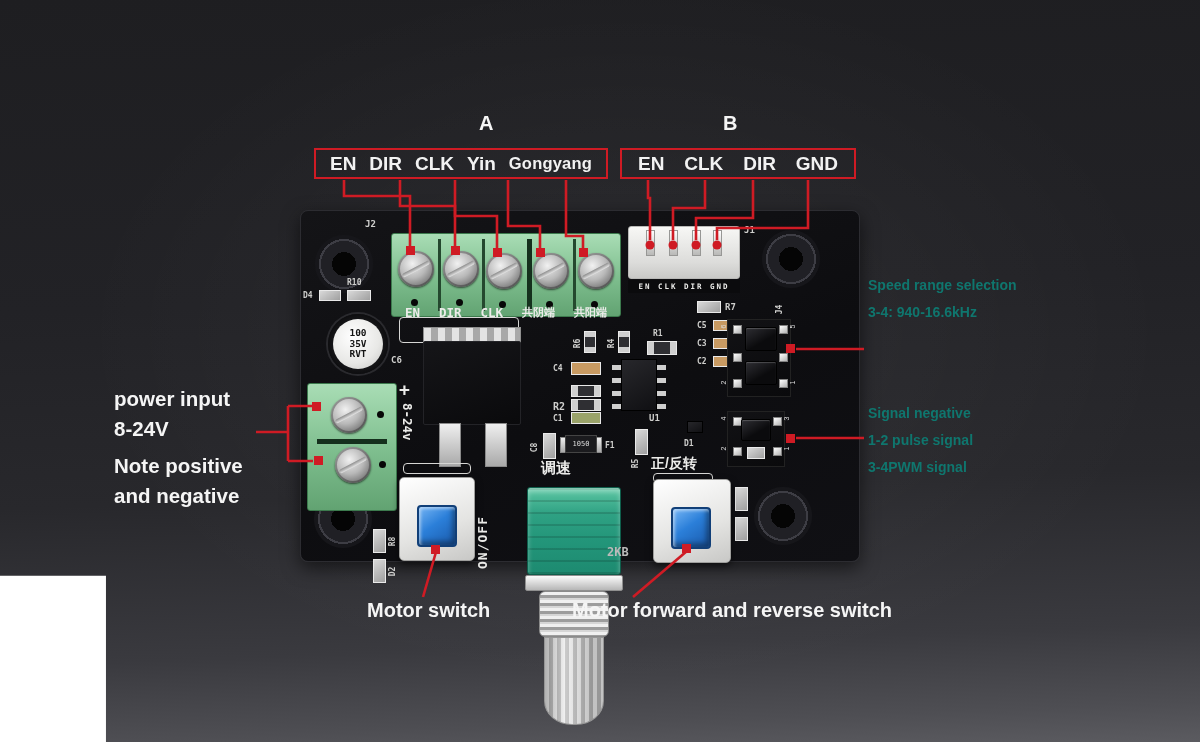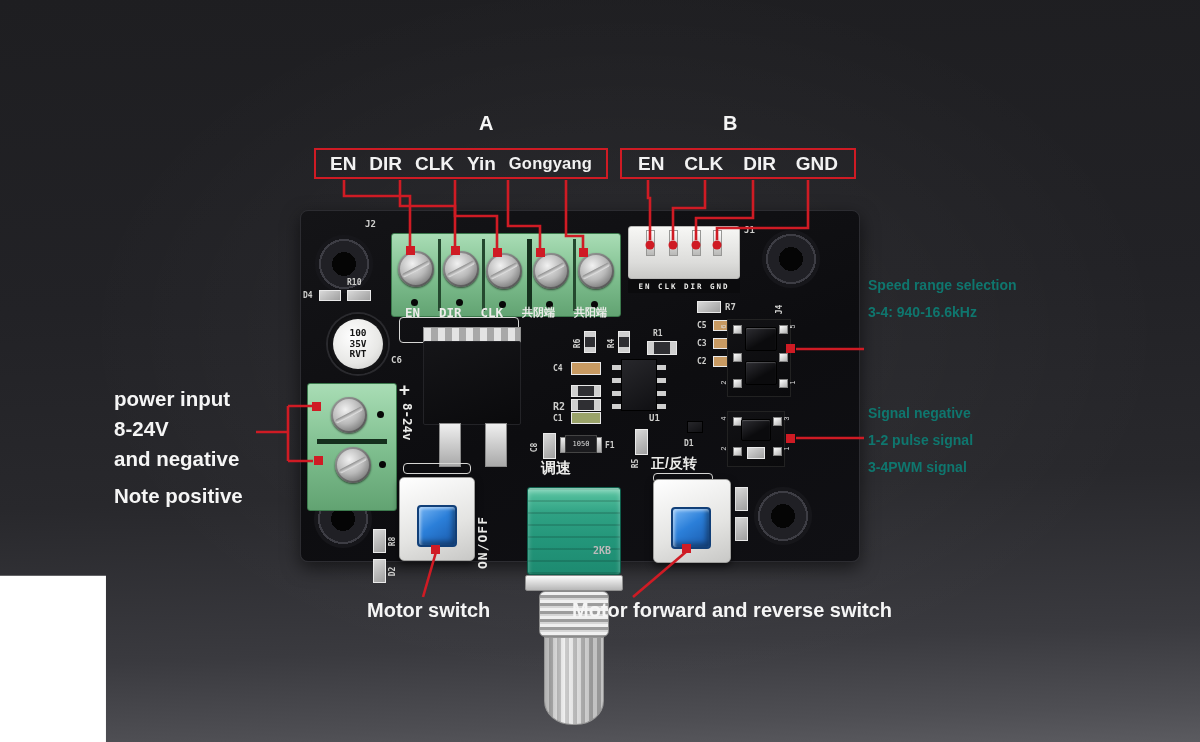--- a/index.html
+++ b/index.html
@@ -261,21 +261,21 @@
     <div class="comp" style="left:434px;top:306px;width:13px;height:24px;"></div>
     <div class="ref rot" style="left:422px;top:312px;font-size:8px;">D3</div>
 
     <div class="onoff" style="left:174px;top:272px;height:86px;">ON/OFF</div>
     <div class="silkbox" style="left:102px;top:252px;width:68px;height:11px;"></div>
     <div class="swbody" style="left:98px;top:266px;width:76px;height:84px;"></div>
     <div class="bluecap" style="left:116px;top:294px;width:40px;height:42px;"></div>
 
     <div class="cjk" style="left:240px;top:248px;font-size:15px;">调速</div>
     <div class="potbody" style="left:226px;top:276px;width:94px;height:88px;"></div>
-    <div class="ref" style="left:292px;top:334px;font-size:10px;color:#bbb;">2KB</div>
+    <div class="ref" style="left:306px;top:334px;font-size:12px;color:#bbb;">2KB</div>
     <div class="band" style="left:224px;top:364px;width:98px;height:16px;"></div>
     <div class="thread" style="left:238px;top:380px;width:70px;height:46px;"></div>
     <div class="shaft" style="left:243px;top:426px;width:60px;height:88px;"></div>
 
     <div class="cjk" style="left:350px;top:244px;font-size:14px;">正/反转</div>
     <div class="silkbox" style="left:352px;top:262px;width:60px;height:10px;"></div>
     <div class="swbody" style="left:352px;top:268px;width:78px;height:84px;"></div>
     <div class="bluecap" style="left:370px;top:296px;width:40px;height:42px;"></div>
   </div>
 
@@ -321,19 +321,19 @@
   </div>
   <div class="ann" style="left:868px;top:400px;">
     <div>Signal negative</div>
     <div>1-2 pulse signal</div>
     <div>3-4PWM signal</div>
   </div>
 
   <div class="plines" style="left:114px;top:384px;">
     <div>power input</div>
     <div>8-24V</div>
+    <div style="margin-top:7px;">Note positive</div>
     <div>and negative</div>
-    <div style="margin-top:7px;">Note positive</div>
   </div>
 
   <div class="t blabel" style="left:367px;top:599px;">Motor switch</div>
   <div class="t blabel" style="left:572px;top:599px;">Motor forward and reverse switch</div>
 </div>
 
 </body></html>

